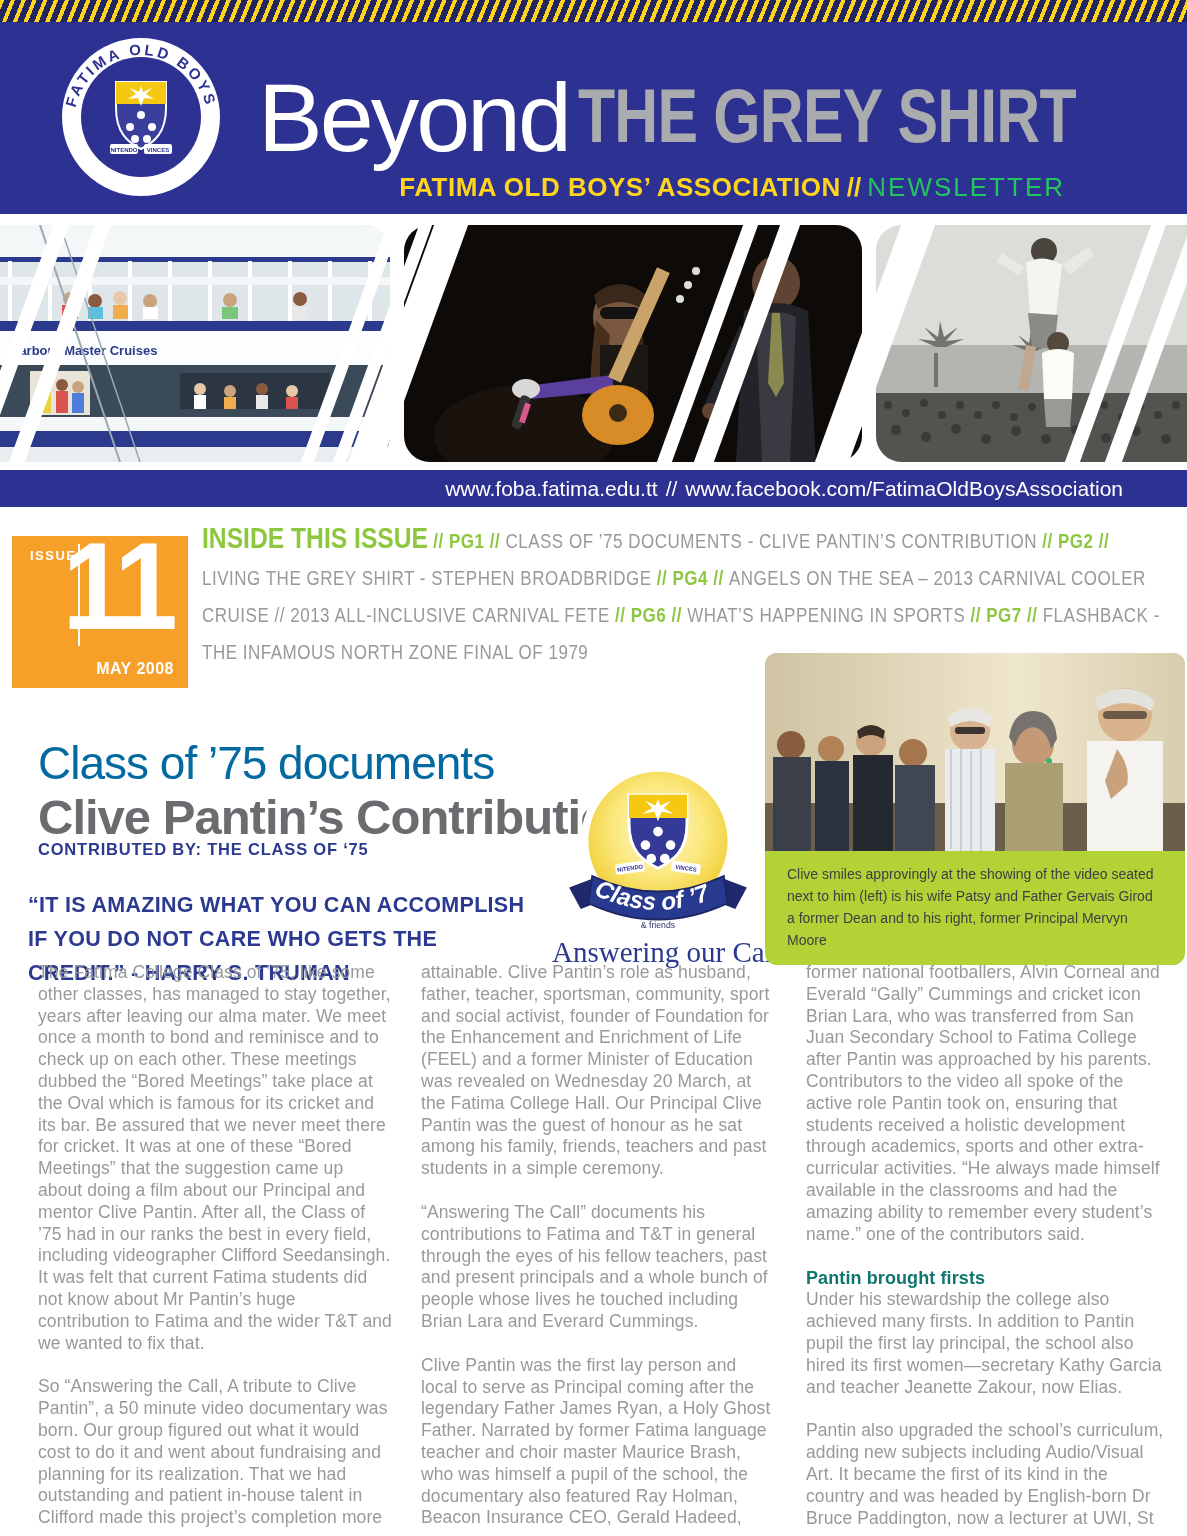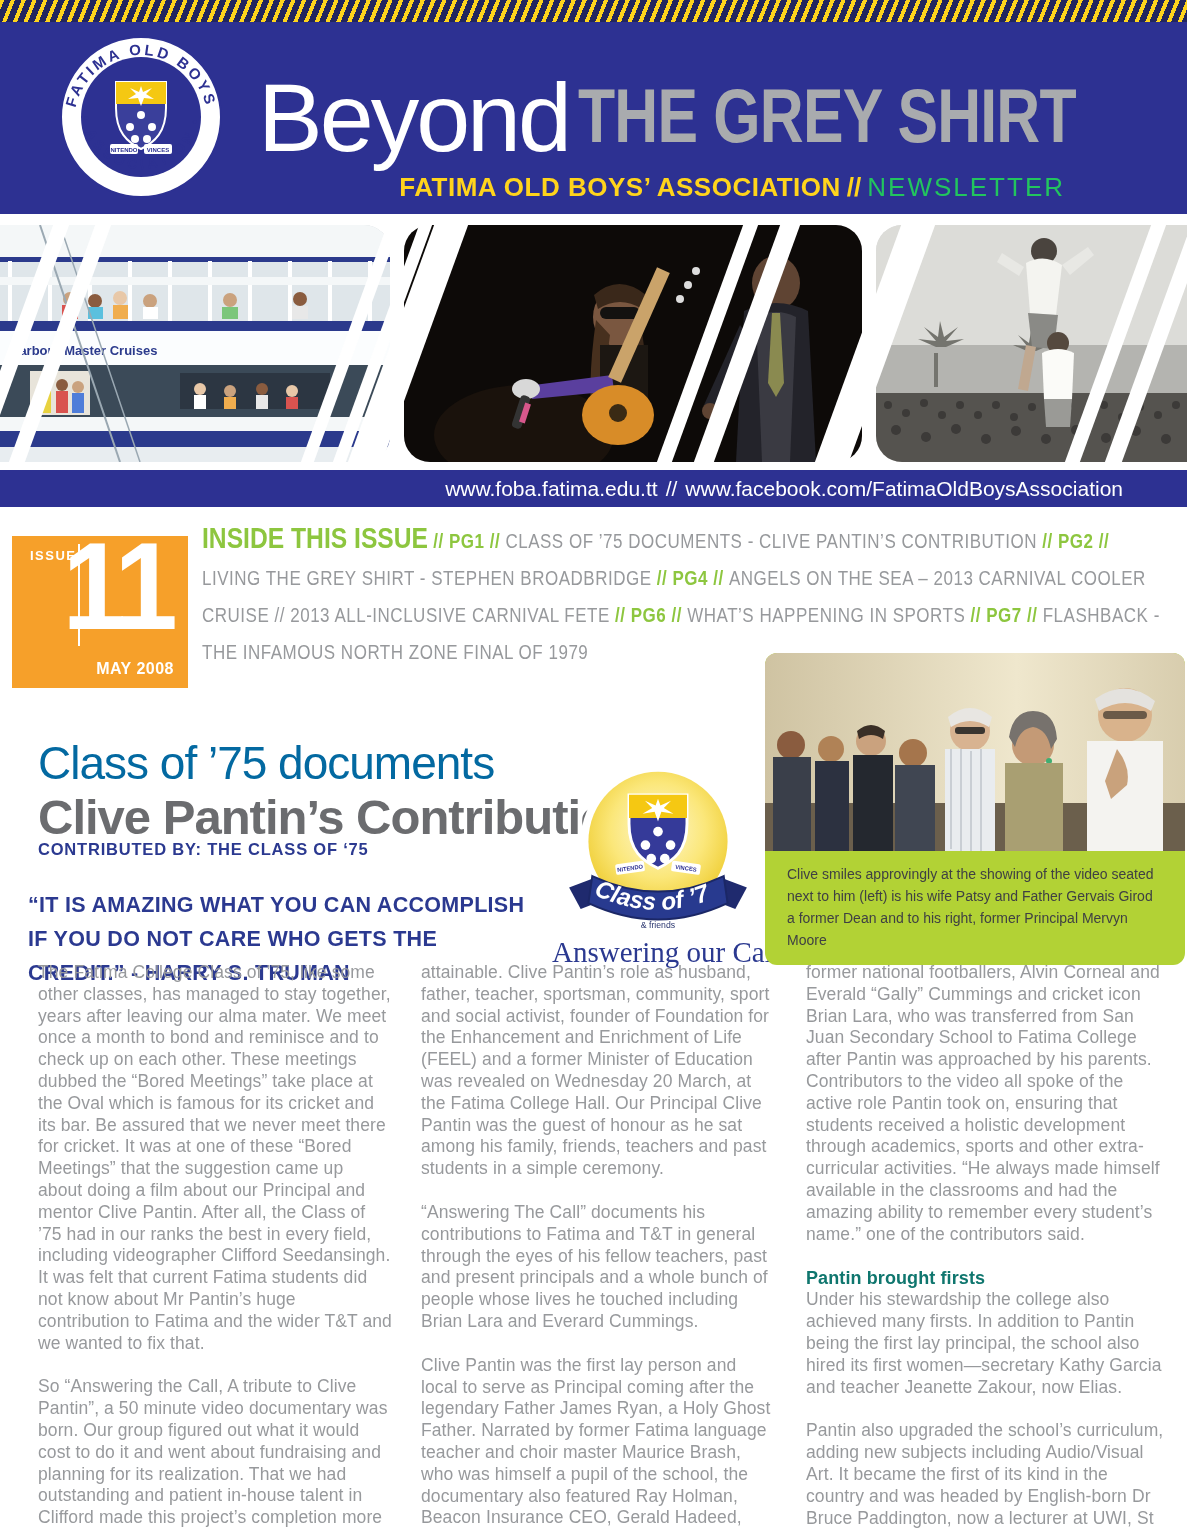--- a/index.html
+++ b/index.html
@@ -407,17 +407,17 @@
       <p>So “Answering the Call, A tribute to Clive Pantin”, a 50 minute video documentary was born. Our group figured out what it would cost to do it and went about fundraising and planning for its realization. That we had outstanding and patient in-house talent in Clifford made this project’s completion more</p>
     </div>
   <div class="col" id="col2">
       <p>attainable. Clive Pantin’s role as husband, father, teacher, sportsman, community, sport and social activist, founder of Foundation for the Enhancement and Enrichment of Life (FEEL) and a former Minister of Education was revealed on Wednesday 20 March, at the Fatima College Hall. Our Principal Clive Pantin was the guest of honour as he sat among his family, friends, teachers and past students in a simple ceremony.</p>
       <p>“Answering The Call” documents his contributions to Fatima and T&amp;T in general through the eyes of his fellow teachers, past and present principals and a whole bunch of people whose lives he touched including Brian Lara and Everard Cummings.</p>
       <p>Clive Pantin was the first lay person and local to serve as Principal coming after the legendary Father James Ryan, a Holy Ghost Father. Narrated by former Fatima language teacher and choir master Maurice Brash, who was himself a pupil of the school, the documentary also featured Ray Holman, Beacon Insurance CEO, Gerald Hadeed,</p>
     </div>
   <div class="col" id="col3">
       <p>former national footballers, Alvin Corneal and Everald “Gally” Cummings and cricket icon Brian Lara, who was transferred from San Juan Secondary School to Fatima College after Pantin was approached by his parents. Contributors to the video all spoke of the active role Pantin took on, ensuring that students received a holistic development through academics, sports and other extra-curricular activities. “He always made himself available in the classrooms and had the amazing ability to remember every student’s name.” one of the contributors said.</p>
       <h4>Pantin brought firsts</h4>
-      <p>Under his stewardship the college also achieved many firsts. In addition to Pantin being the first lay principal, the school also hired its first women—secretary Kathy Garcia and teacher Jeanette Zakour, now Elias.</p>
+      <p>Under his stewardship the college also achieved many firsts. In addition to Pantin pupil the first lay principal, the school also hired its first women—secretary Kathy Garcia and teacher Jeanette Zakour, now Elias.</p>
       <p>Pantin also upgraded the school’s curriculum, adding new subjects including Audio/Visual Art. It became the first of its kind in the country and was headed by English-born Dr Bruce Paddington, now a lecturer at UWI, St</p>
     </div>
 
 </div>
 
 </body></html>

